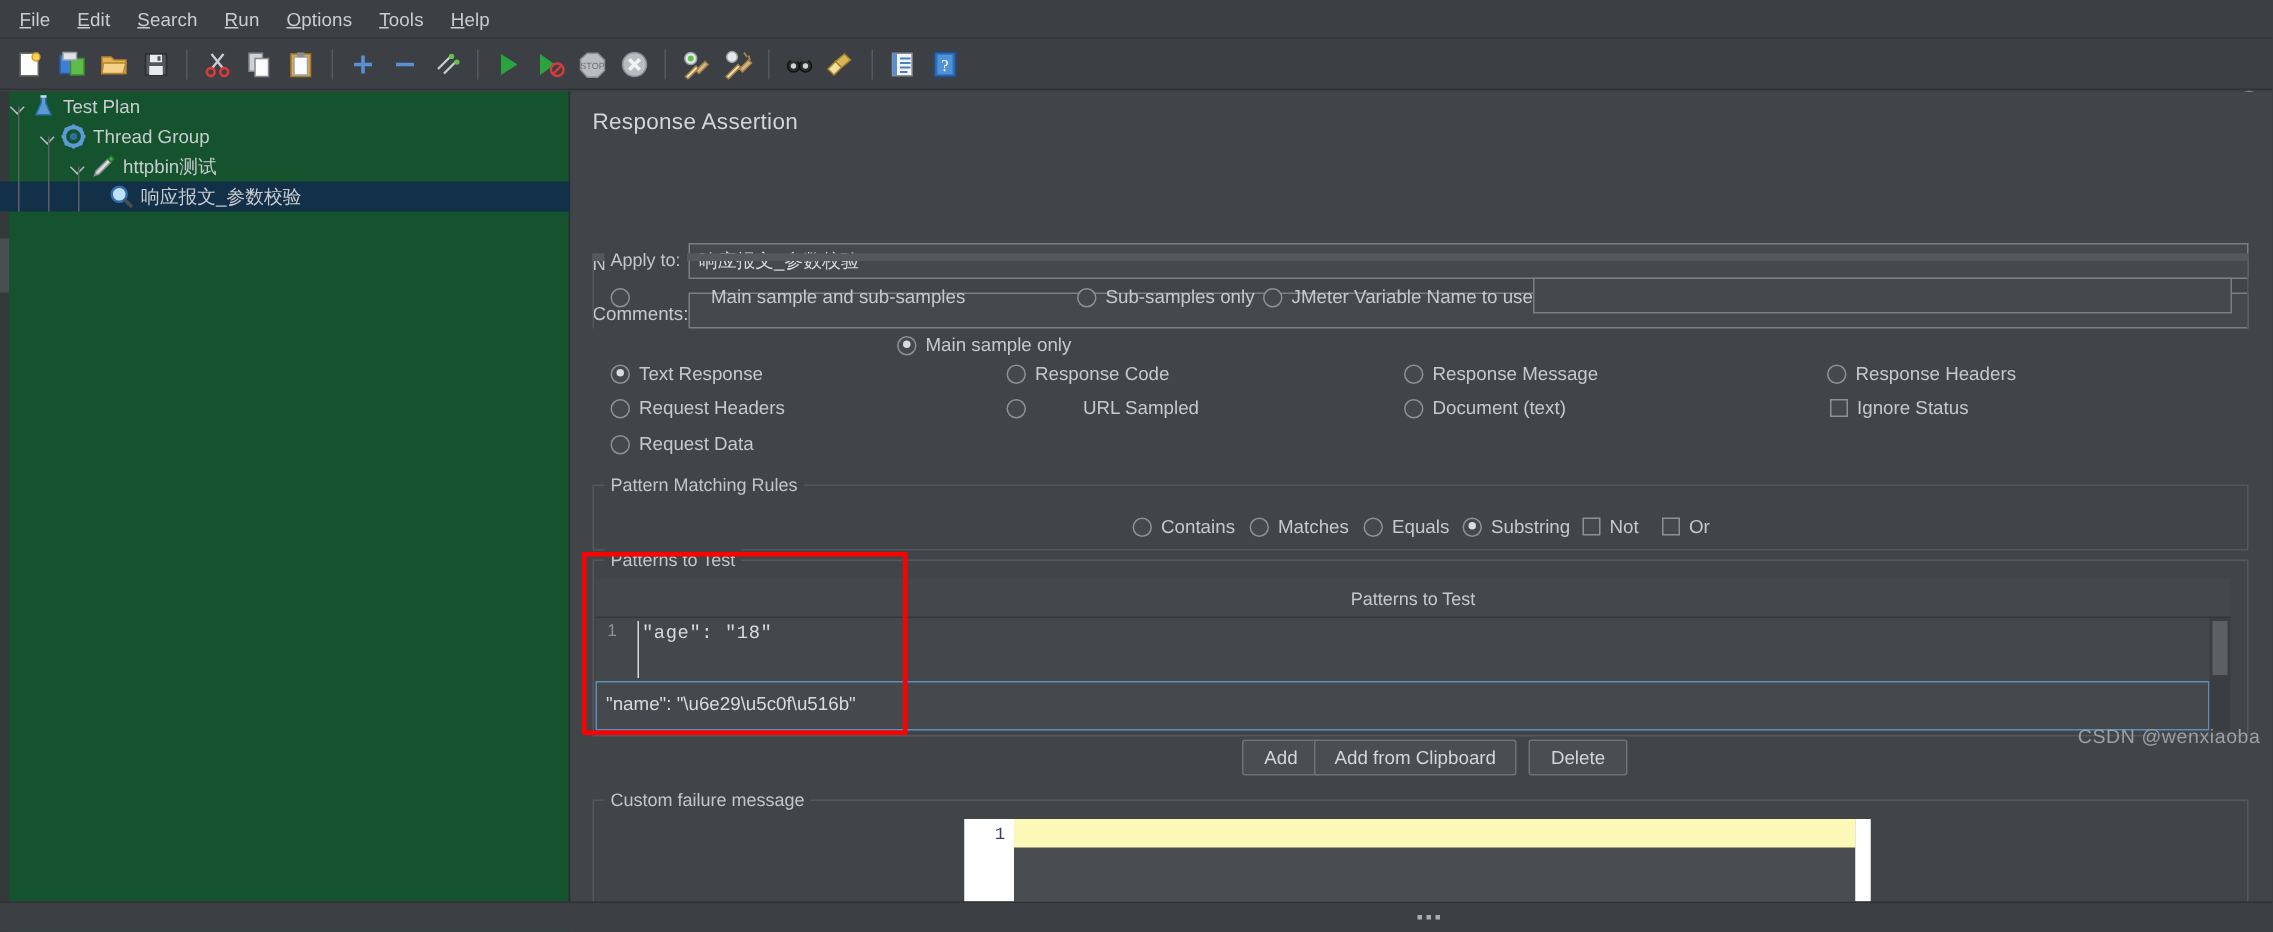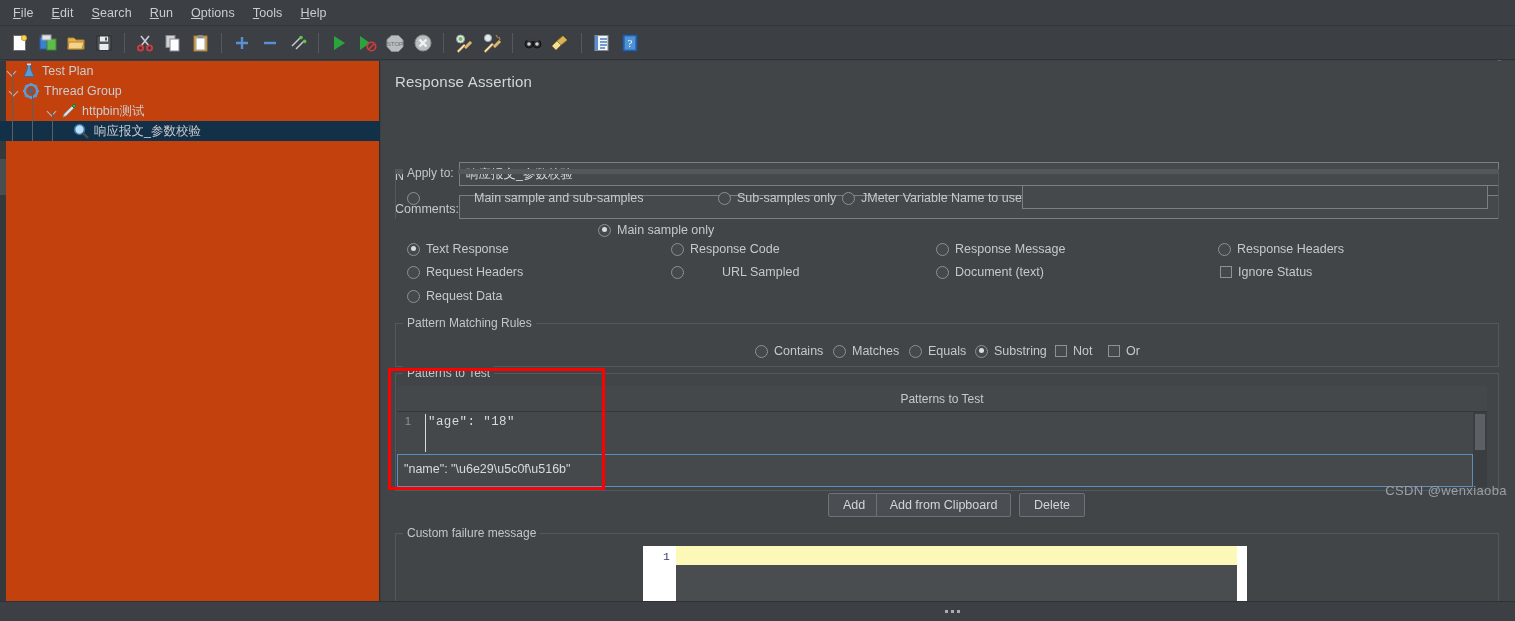--- a/index.html
+++ b/index.html
@@ -44,21 +44,21 @@
     position: absolute; right: 6px; top: 30px; height: 26px;
     display: flex; align-items: center; gap: 7px;
     font-size: 12px; color: #c9cdd1;
   }
   .warn-tri { width: 17px; height: 16px; display:block; }
   .statnum { font-size: 12px; color: #c9cdd1; }
 
   
   .treepanel {
     position: absolute; left: 0; top: 61px; width: 380px; height: 560px;
-    background: #c2410c; border-right: 1px solid #2b2f32;
+    background: #14532d; border-right: 1px solid #2b2f32;
   }
   .tree-scroll-l { position:absolute; left:0; top:0; width:6px; height:560px; background:#36393c; }
   .tree-scroll-l .thumb { position:absolute; left:0; top:98px; width:6px; height:36px; background:#4a4e52; }
   .treelist { position: absolute; left: 0; top: 0; width: 380px; }
   .trow {
     position: relative; height: 20px; display: flex; align-items: center;
     font-size: 12.5px; color: #c9ccd0; white-space: nowrap; cursor: default;
   }
   .trow.sel { background: #123048; }
   .chev {
@@ -368,21 +368,21 @@
         <div class="chev"></div>
         <div class="ticon">
           <svg width="18" height="18" viewBox="0 0 18 18">
               <path d="M7.5 2h3v4.5l3.5 8H4L7.5 6.5z" fill="#5b9bd5" stroke="#2f6fa8"></path>
               <rect x="7" y="1.5" width="4" height="1.6" fill="#cfd9e4"></rect>
             </svg>
         </div>
         <span class="tlabel">Test Plan</span>
       </div>
 
-      <div class="trow" style="padding-left:8px;">
+      <div class="trow" style="padding-left:26px;">
         <div class="chev"></div>
         <div class="ticon">
           <svg width="18" height="18" viewBox="0 0 18 18">
               <circle cx="9" cy="9" r="6.2" fill="none" stroke="#5b9bd5" stroke-width="2.6"></circle>
               <circle cx="9" cy="9" r="2.4" fill="#2f6fa8"></circle>
               <g stroke="#5b9bd5" stroke-width="2">
                 <path d="M9 1v2.4M9 14.6V17M1 9h2.4M14.6 9H17M3.3 3.3l1.7 1.7M13 13l1.7 1.7M14.7 3.3L13 5M5 13l-1.7 1.7"></path>
               </g>
             </svg>
         </div>

